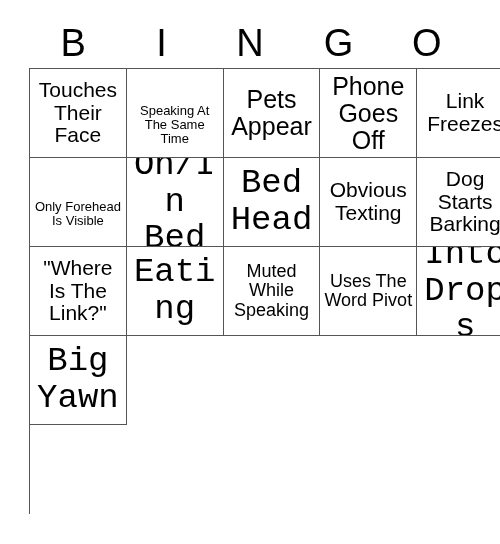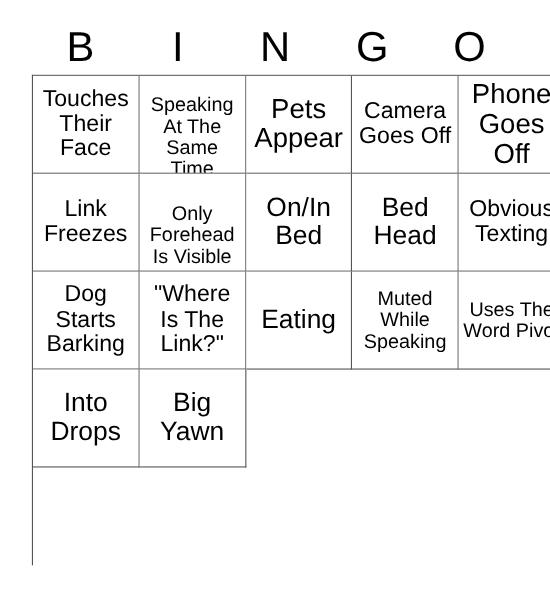--- a/index.html
+++ b/index.html
@@ -77,25 +77,25 @@
   .cell-text {
     display: block;
     width: 100%;
     line-height: 1.08;
     font-weight: 400;
     color: #000000;
     word-wrap: break-word;
   }
 
   
-  .fs-xxl .cell-text { font-size: 24px; }
+  .fs-xxl .cell-text { font-size: 34px; font-family: Liberation Mono, monospace; }
   .fs-xl  .cell-text { font-size: 25px; text-align: center; }
   .fs-lg  .cell-text { font-size: 21px; }
   .fs-md  .cell-text { font-size: 18px; }
-  .fs-sm  .cell-text { font-size: 18px; margin-top: 24px; }
+  .fs-sm  .cell-text { font-size: 13px; margin-top: 24px; }
   .fs-xs  .cell-text { font-size: 13px; }
 </style>
 </head>
 <body>
 
 <div class="card">
 
   <div class="header-row">
     <div class="header-letter">B</div>
     <div class="header-letter">I</div>
@@ -106,23 +106,20 @@
 
   <div class="grid" id="bingo-grid">
       <div class="cell fs-lg">
         <span class="cell-text">Touches Their Face</span>
       </div>
       <div class="cell fs-sm">
         <span class="cell-text">Speaking At The Same Time</span>
       </div>
       <div class="cell fs-xl">
         <span class="cell-text">Pets Appear</span>
-      </div>
-      <div class="cell fs-lg">
-        <span class="cell-text">Camera Goes Off</span>
       </div>
       <div class="cell fs-xl">
         <span class="cell-text">Phone Goes Off</span>
       </div>
       <div class="cell fs-lg">
         <span class="cell-text">Link Freezes</span>
       </div>
       <div class="cell fs-sm">
         <span class="cell-text">Only Forehead Is Visible</span>
       </div>

